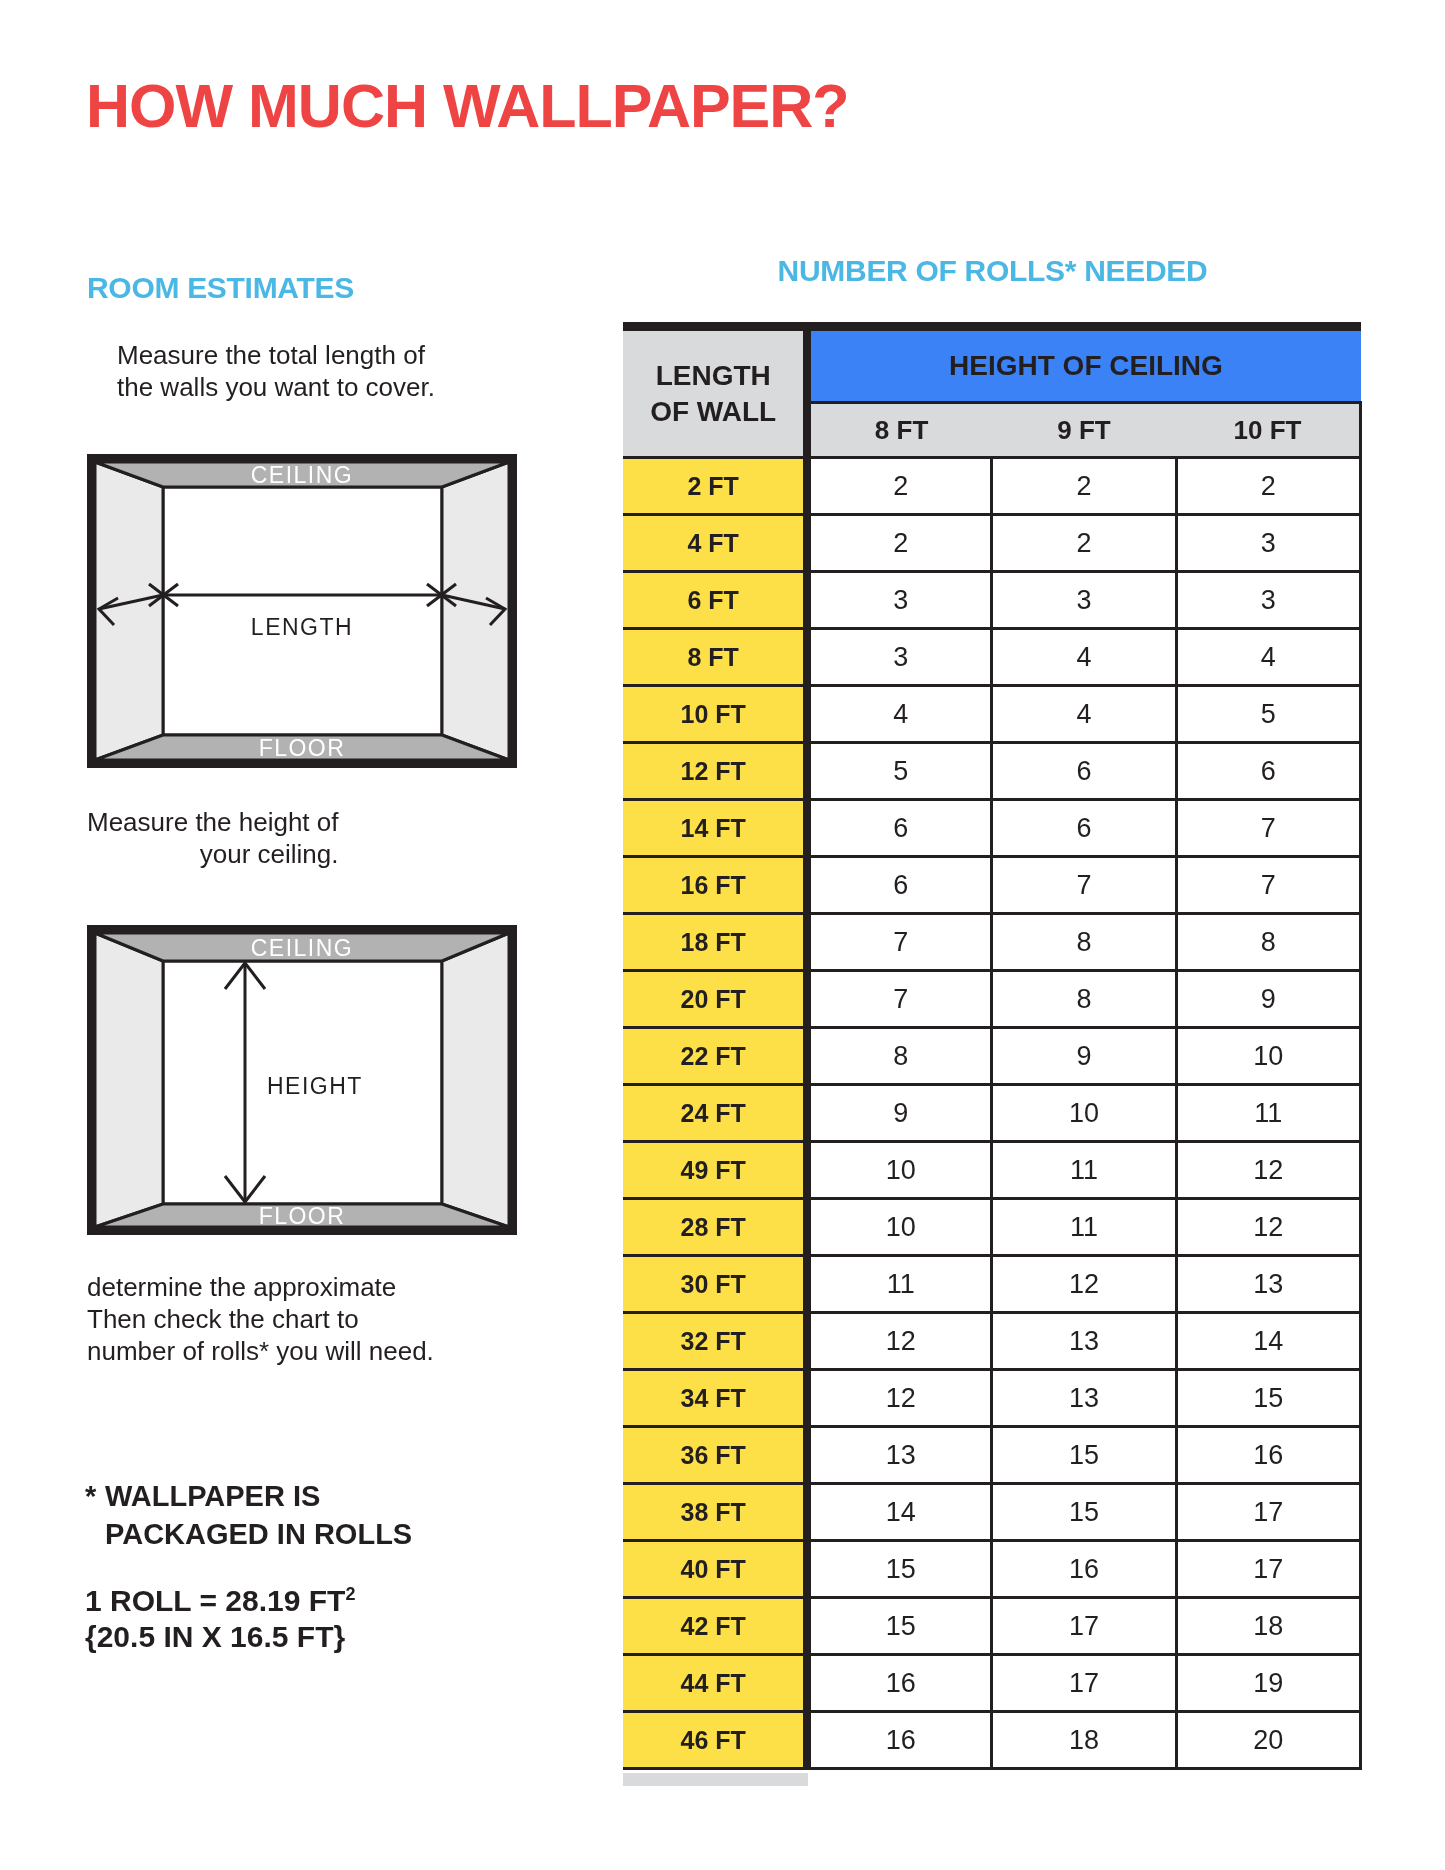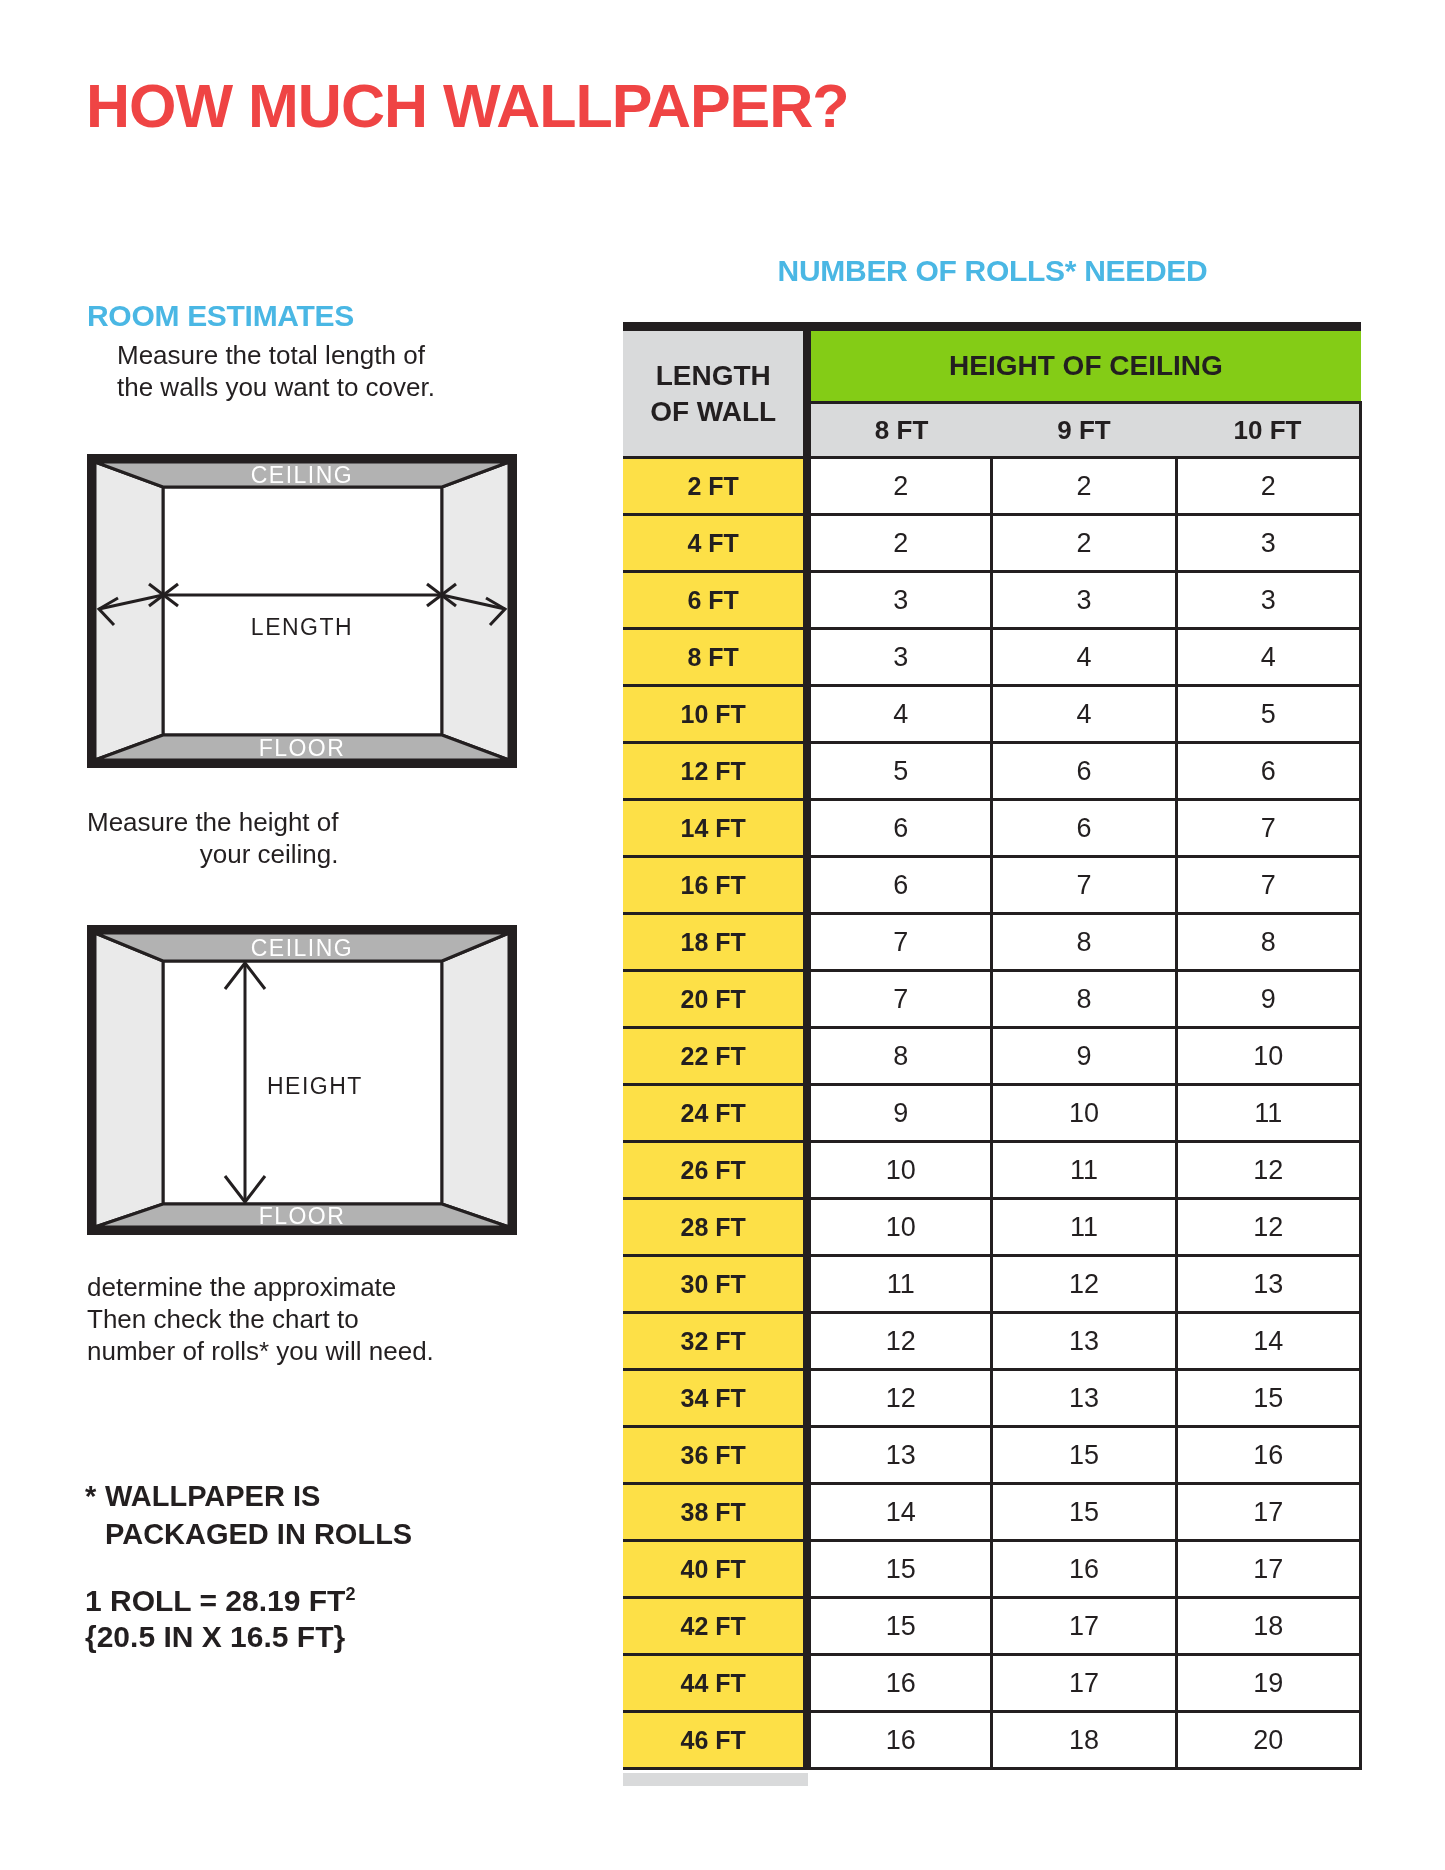--- a/index.html
+++ b/index.html
@@ -10,21 +10,21 @@
   .abs{position:absolute;}
 
   
   .page-title{
     left:86px;top:76px;font-size:61px;font-weight:bold;color:#ef4444;
     letter-spacing:-1px;line-height:1;white-space:nowrap;
   }
   .section-heading{
     font-size:30px;font-weight:bold;color:#4AB7E4;letter-spacing:-0.3px;line-height:1;white-space:nowrap;
   }
-  .room-estimates-heading{left:87px;top:273px;margin-top:28px;}
+  .room-estimates-heading{left:87px;top:273px;}
   .rolls-heading{left:623px;top:256px;width:739px;text-align:center;}
 
   
   .body-par{left:87px;font-size:26px;line-height:32px;}
   .par1{top:339px;margin-left:30px;}
   .par2{top:806px;text-align:right;}
   .par3{top:1271px;}
 
   .footnote{left:85px;top:1477px;font-size:29px;font-weight:bold;line-height:38px;}
   .footnote .fn-line{padding-left:20px;position:relative;}
@@ -49,21 +49,21 @@
   }
   .rolls-table col{width:25%;}
   .rolls-table td,.rolls-table th{
     border:3px solid #231F20;text-align:center;vertical-align:middle;padding:0;
   }
   th.corner-header{
     background:#D9DADB;border-left:none;border-right:8px solid #231F20;
     font-size:28px;font-weight:bold;line-height:36px;
   }
   th.group-header{
-    background:#84cc16;height:70px;font-size:28px;font-weight:bold;border-right:none;
+    background:#3b82f6;height:70px;font-size:28px;font-weight:bold;border-right:none;
   }
   th.sub-header{
     background:#D9DADB;height:52px;font-size:26px;font-weight:bold;
     border-left:none;border-right:none;border-top:3px solid #231F20;
   }
   th.sub-header:last-child{border-right:3px solid #231F20;}
   td.wall-label{
     background:#fde047;border-left:none;border-right:8px solid #231F20;
     font-size:25px;font-weight:bold;height:54px;
   }
@@ -240,21 +240,21 @@
           <td class="roll-value">9</td>
           <td class="roll-value">10</td>
         </tr>
         <tr>
           <td class="wall-label">24 FT</td>
           <td class="roll-value">9</td>
           <td class="roll-value">10</td>
           <td class="roll-value">11</td>
         </tr>
         <tr>
-          <td class="wall-label">26 FT</td>
+          <td class="wall-label">49 FT</td>
           <td class="roll-value">10</td>
           <td class="roll-value">11</td>
           <td class="roll-value">12</td>
         </tr>
         <tr>
           <td class="wall-label">28 FT</td>
           <td class="roll-value">10</td>
           <td class="roll-value">11</td>
           <td class="roll-value">12</td>
         </tr>

